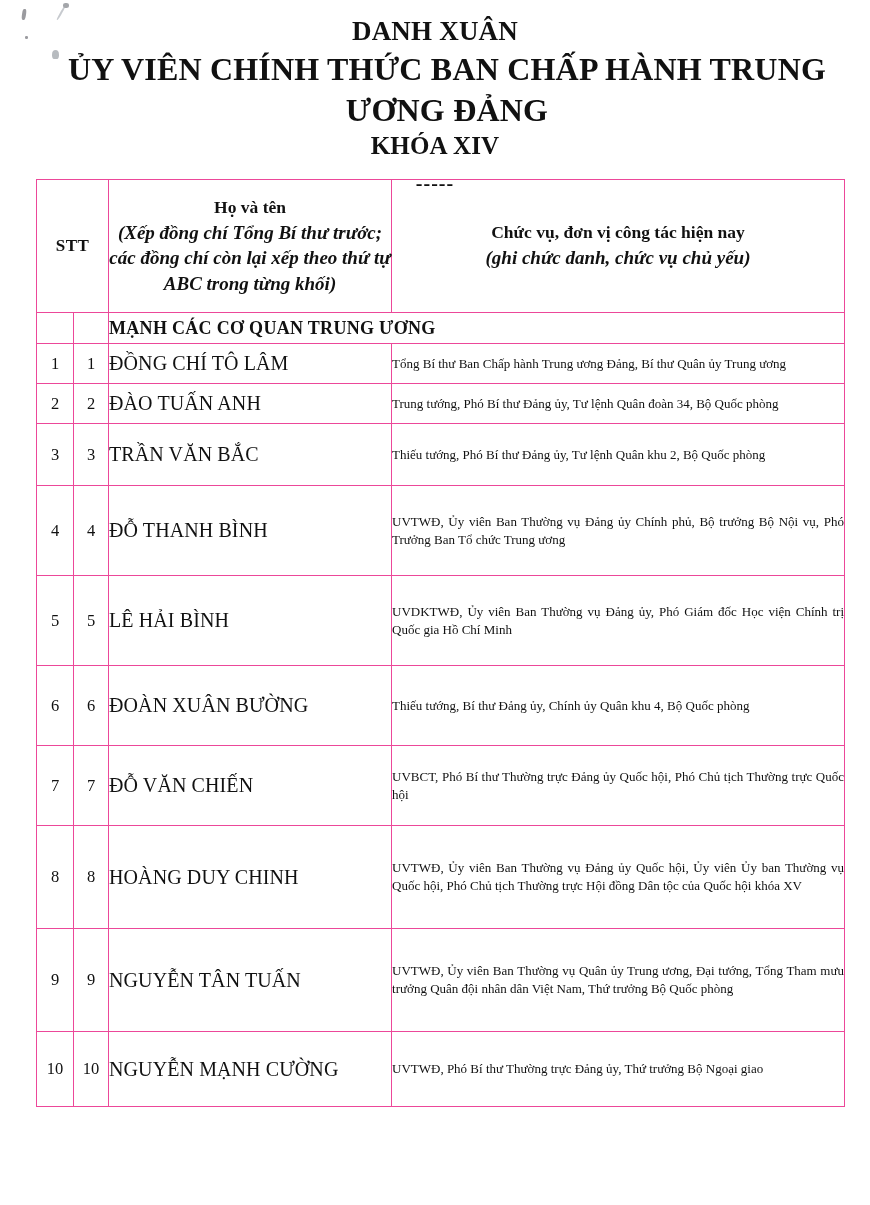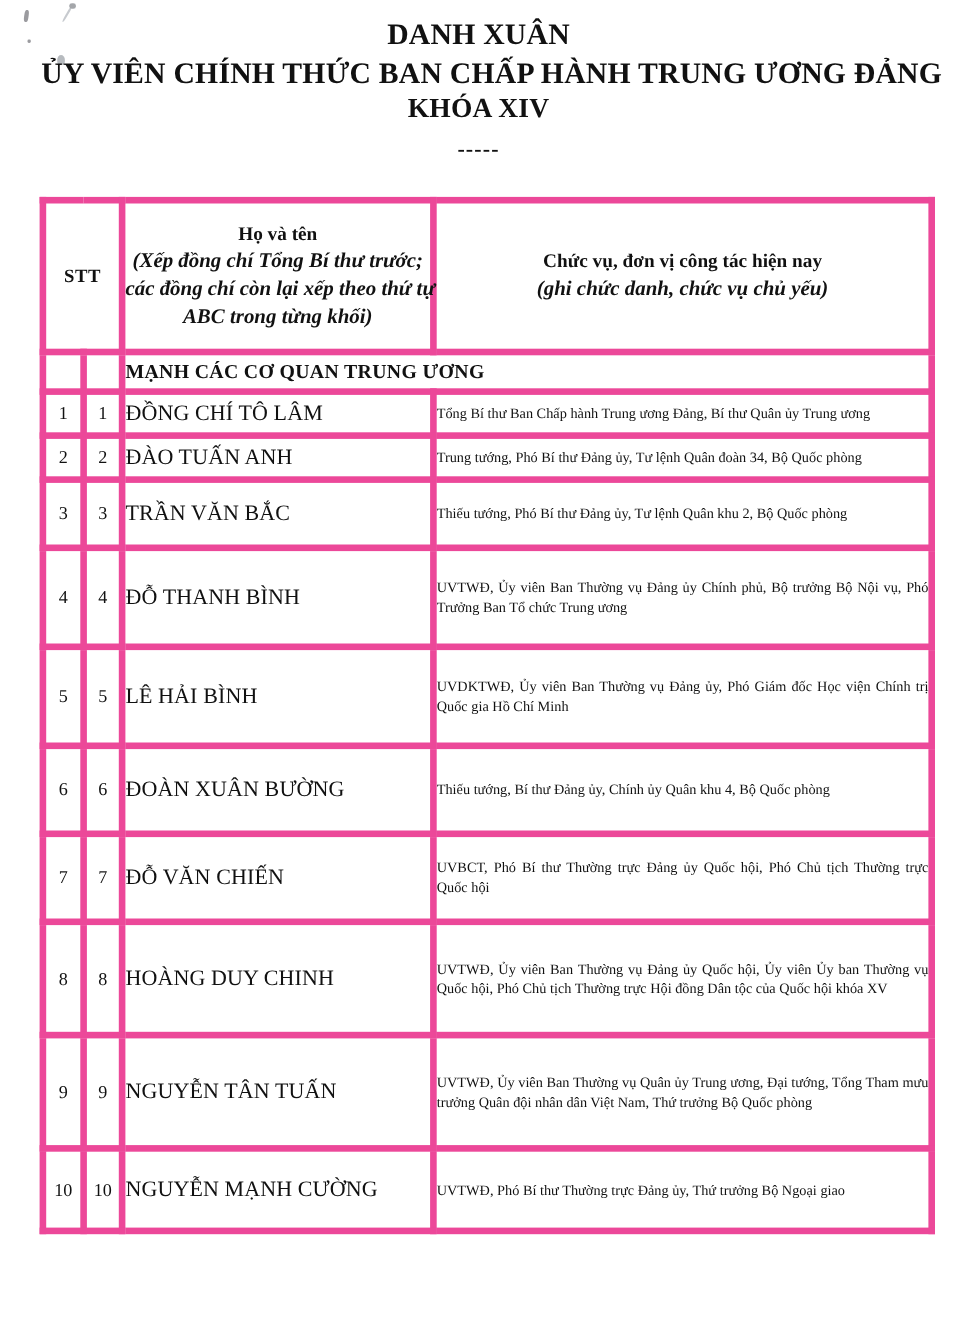--- a/index.html
+++ b/index.html
@@ -39,21 +39,21 @@
     top: 14px;
     width: 870px;
     text-align: center;
   }
   .title-line {
     font-weight: bold;
     letter-spacing: .2px;
     line-height: 1.28;
   }
   .title-1 { font-size: 27px; }
-  .title-2 { font-size: 27px; padding-left: 24px; }
+  .title-2 { font-size: 32px; padding-left: 24px; }
   .title-3 { font-size: 25px; }
   .title-rule {
     margin-top: 10px;
     font-size: 20px;
     font-weight: bold;
     letter-spacing: 1px;
   }
 
   
   .table-wrap {
@@ -62,21 +62,21 @@
     top: 179px;
     width: 808px;
   }
   table.roster {
     border-collapse: collapse;
     width: 808px;
     table-layout: fixed;
   }
   table.roster th,
   table.roster td {
-    border: 6px solid #ec4899;
+    border: 1px solid #ec4899;
     vertical-align: middle;
     padding: 0;
   }
   col.c-stt1 { width: 37px; }
   col.c-stt2 { width: 35px; }
   col.c-name { width: 283px; }
   col.c-pos  { width: 453px; }
 
   
   th.hdr {

